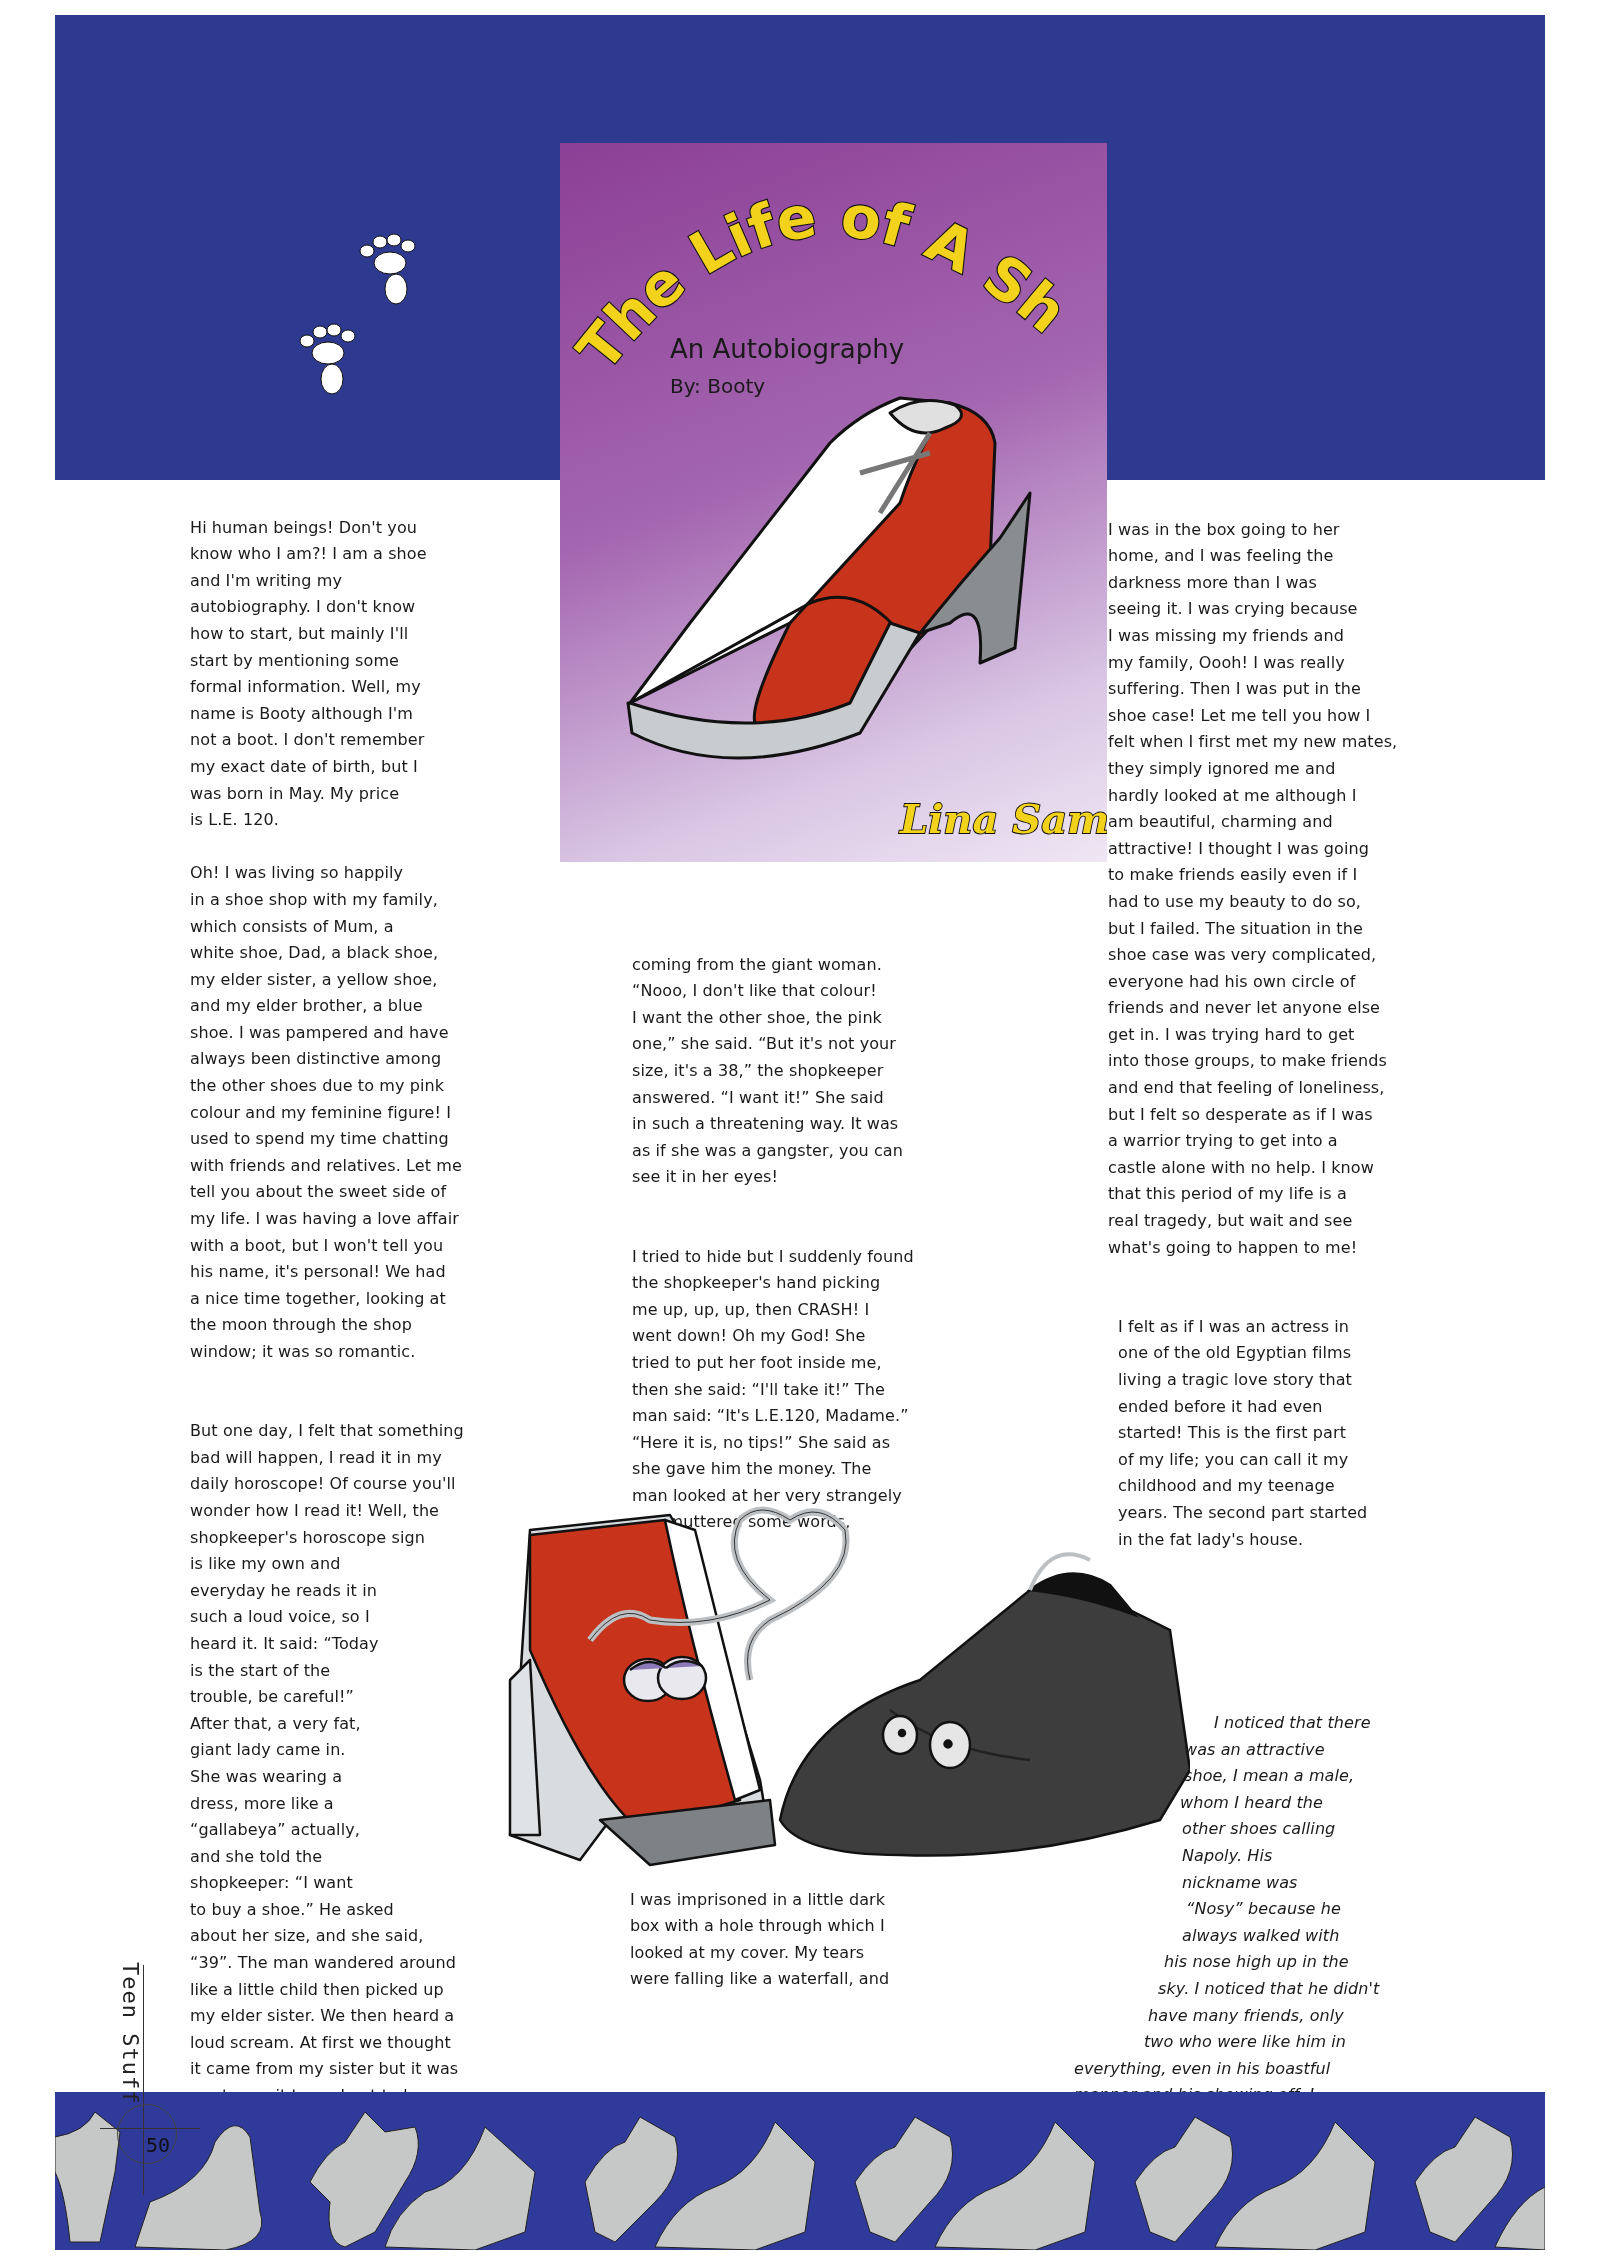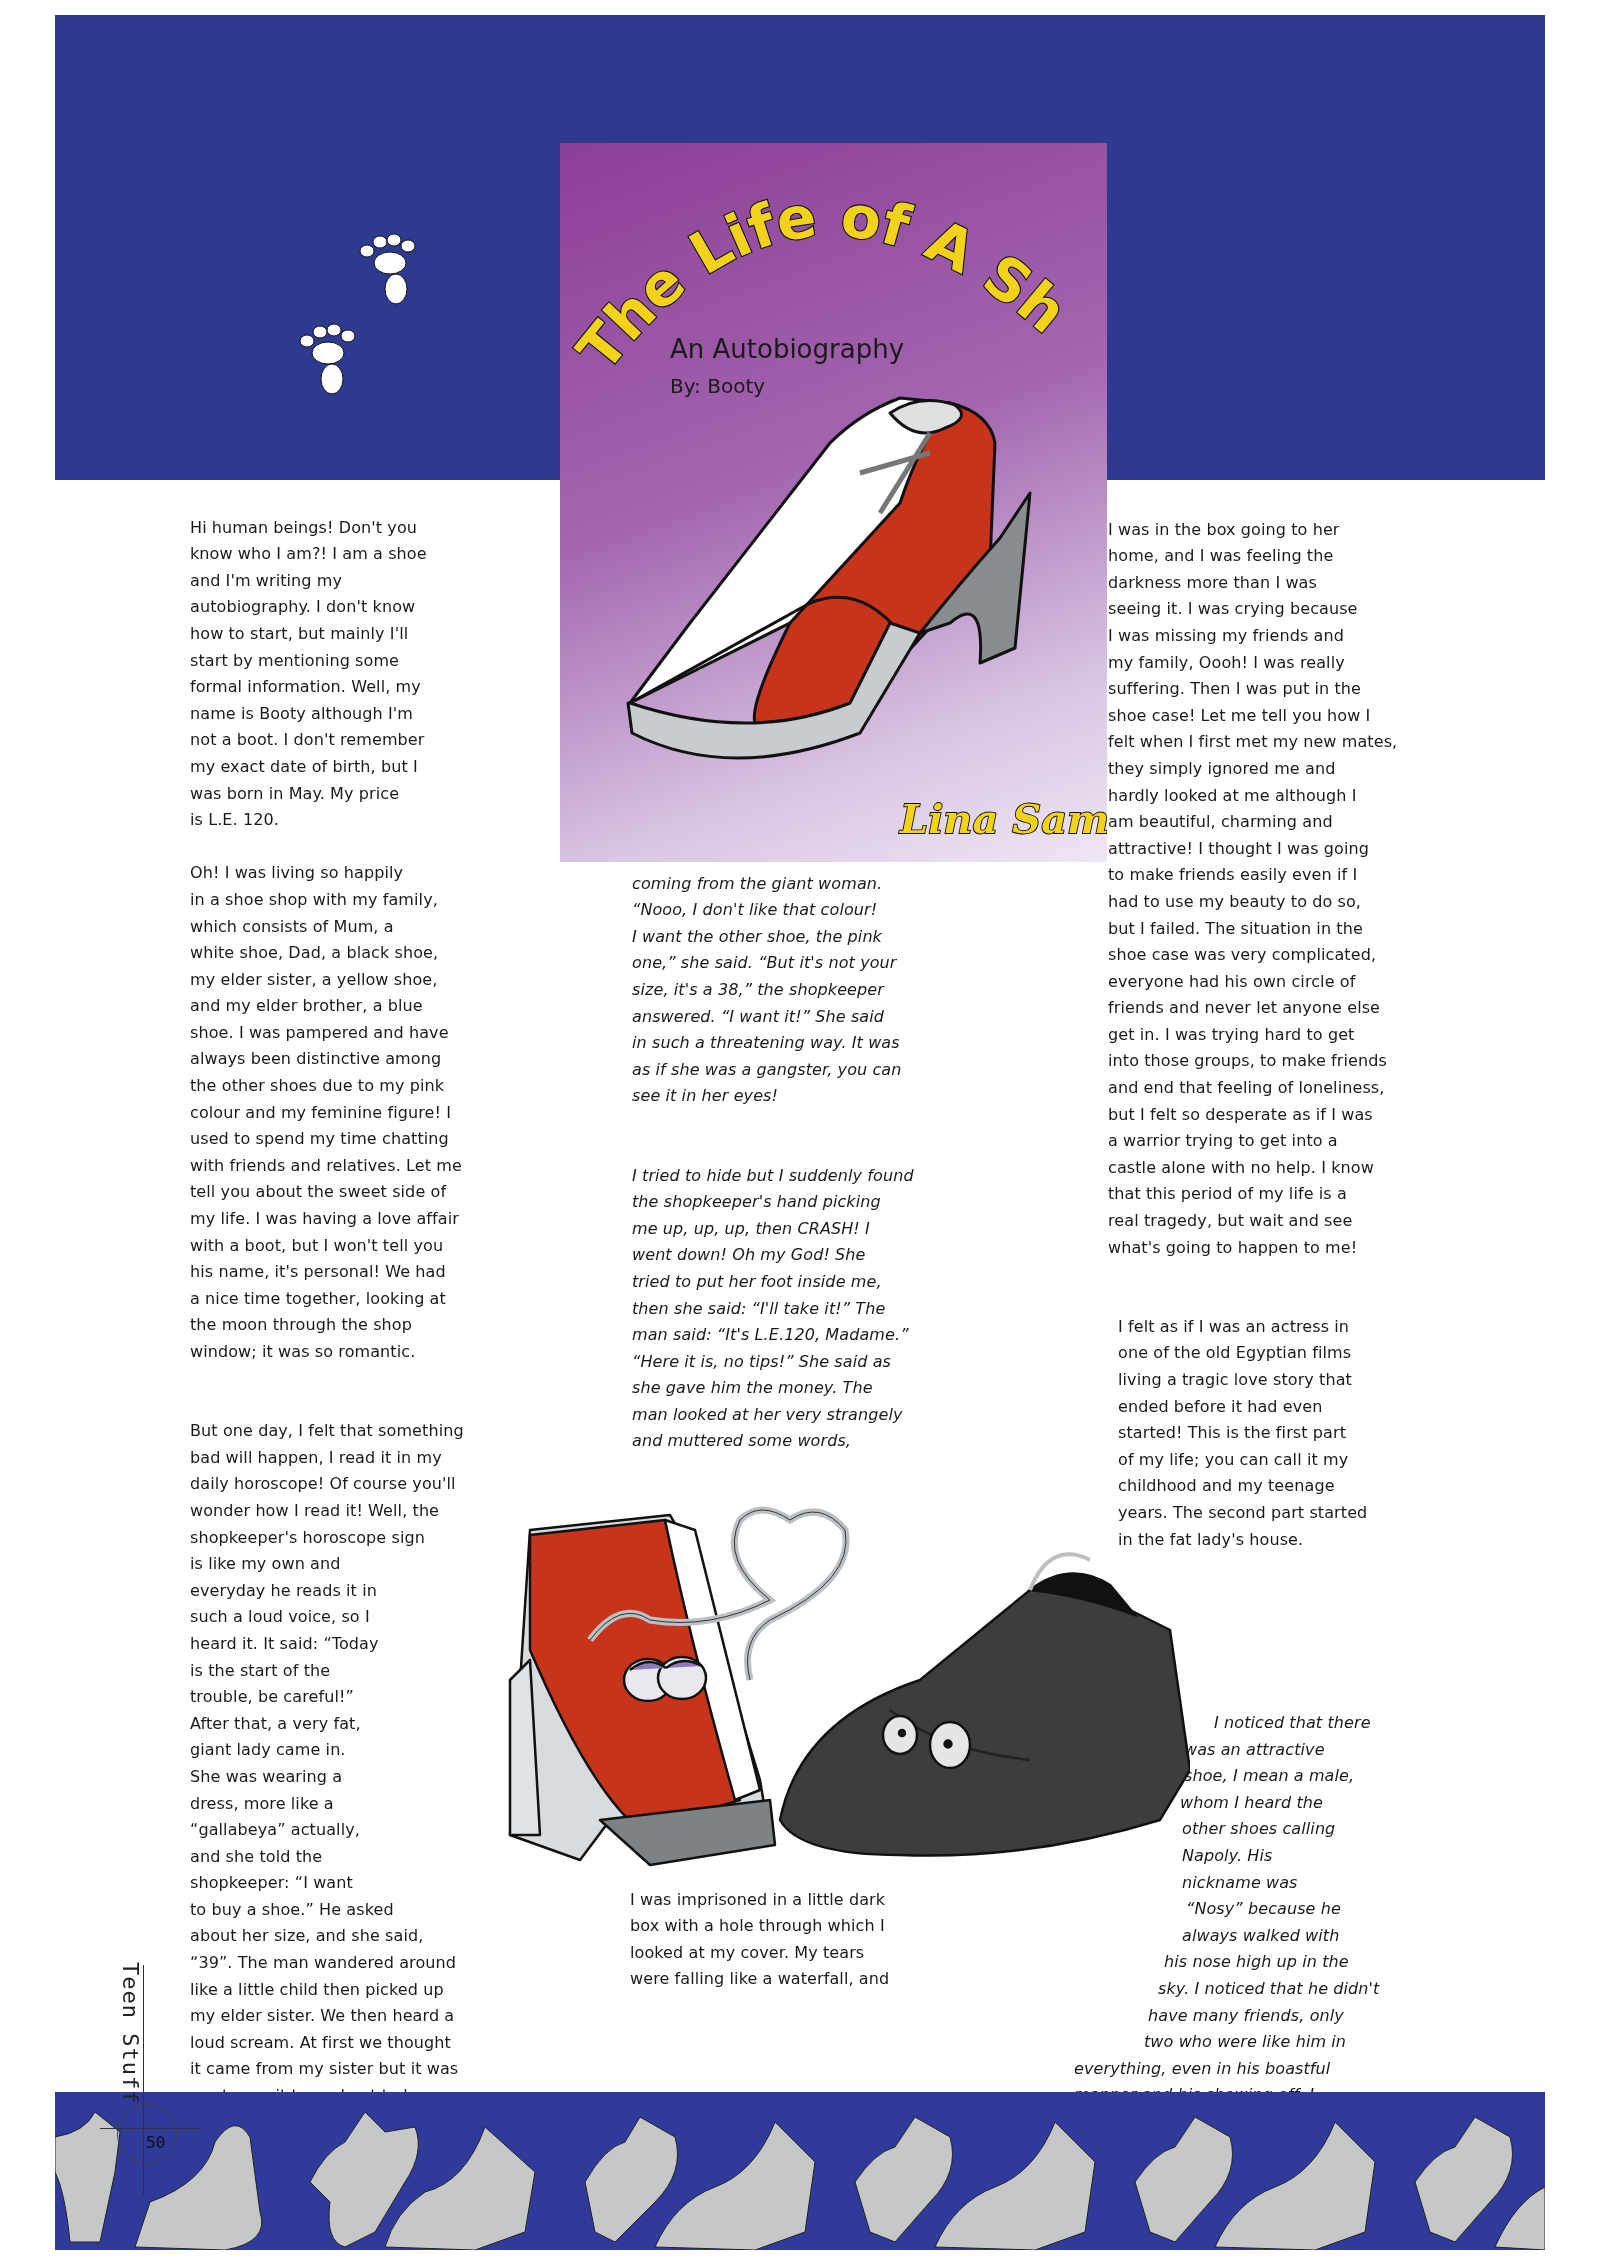--- a/index.html
+++ b/index.html
@@ -20,38 +20,38 @@
     overflow: hidden;
   }
   .title-card svg { position: absolute; left: 0; top: 0; }
   .col {
     position: absolute; font-size: 16px; line-height: 26.6px; letter-spacing: 0.1px;
     white-space: pre-line;
   }
   .col p { margin: 0 0 26px 0; }
   .col-left { left: 190px; top: 488px; width: 400px; }
   .col-left .tight { margin-bottom: 0; }
-  .col-mid { left: 632px; top: 844px; width: 420px; font-style: italic; }
+  .col-mid { left: 632px; top: 925px; width: 420px; }
   .col-mid2 { left: 630px; top: 1860px; width: 420px; }
   .col-right { left: 1118px; top: 490px; width: 390px; }
   .col-right2 { left: 1074px; top: 1710px; width: 420px; font-style: italic; }
   .indent-block .l { display: block; }
   .illustration { position: absolute; left: 470px; top: 1490px; width: 720px; height: 390px; }
   .footer-band {
     position: absolute; left: 55px; top: 2092px; width: 1490px; height: 158px;
     background: #2f3a9a; overflow: hidden;
   }
   .vertical-label {
     position: absolute; left: 118px; top: 1962px;
     writing-mode: vertical-rl; font-size: 22px; letter-spacing: 1px;
     color: #222; font-family: "DejaVu Sans Mono", monospace;
   }
   .vertical-rule { position: absolute; left: 143px; top: 1965px; width: 1px; height: 230px; background: #333; }
   .page-number {
-    position: absolute; left: 146px; top: 2133px; font-size: 16px;
+    position: absolute; left: 146px; top: 2133px; font-size: 20px;
     font-family: "DejaVu Sans Mono", monospace; color: #111;
   }
   .crosshair-h { position: absolute; left: 100px; top: 2128px; width: 100px; height: 1px; background: #333; }
   .crosshair-c { position: absolute; left: 117px; top: 2104px; width: 58px; height: 58px; border: 1px solid #444; border-radius: 50%; }
 </style>
 </head>
 <body>
 
 <div class="header-band"></div>
 

